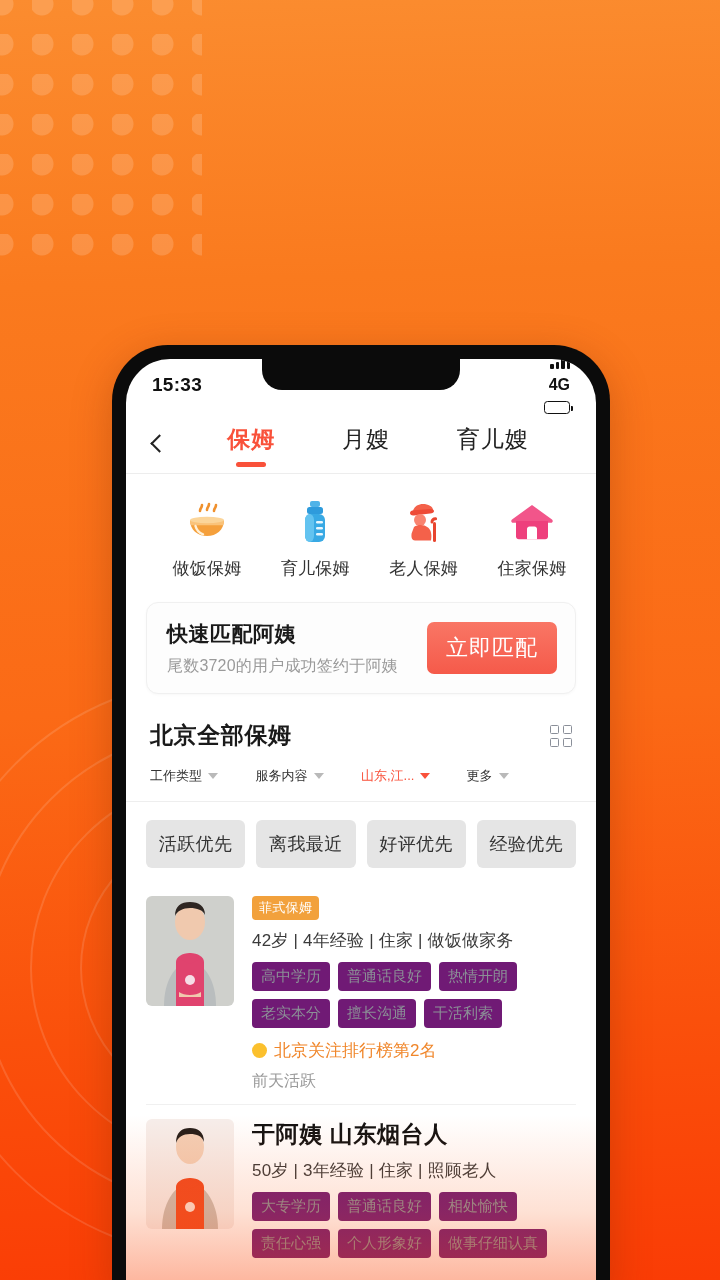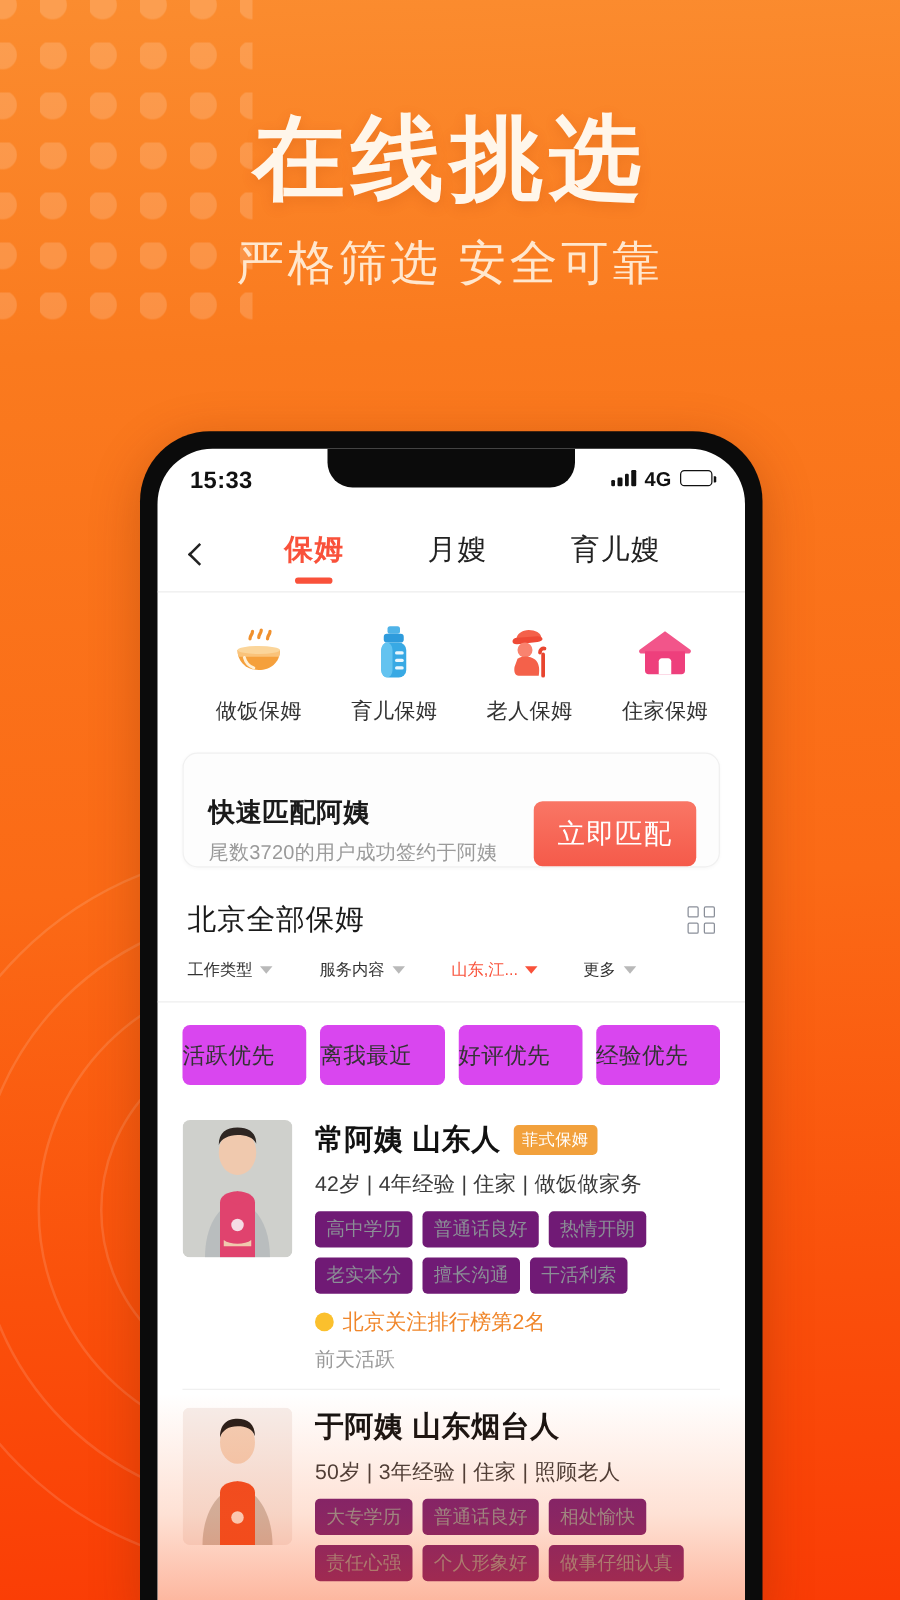--- a/index.html
+++ b/index.html
@@ -56,21 +56,21 @@
     position:absolute; left:50%; transform:translateX(-50%); top:0;
     width:198px; height:31px; background:#0b0b0b; border-radius:0 0 20px 20px; z-index:7;
   }
 
   
   #status-bar{
     height:52px; display:flex; align-items:center; justify-content:space-between;
     padding:0 26px; position:relative; z-index:6;
   }
   #status-time{ font-size:19px; font-weight:bold; color:#111; letter-spacing:.3px; }
-  #status-right{ display:flex; align-items:flex-start; gap:7px; }
+  #status-right{ display:flex; align-items:flex-end; gap:7px;flex-direction:column; }
   #signal-icon{ display:flex; align-items:flex-end; gap:2px; height:13px; }
   #signal-icon i{ width:3.5px; background:#111; border-radius:1px; display:block; }
   #signal-icon i:nth-child(1){height:5px;} #signal-icon i:nth-child(2){height:7.5px;}
   #signal-icon i:nth-child(3){height:10px;} #signal-icon i:nth-child(4){height:13px;}
   #status-network{ font-size:16px; font-weight:bold; color:#111; }
   #battery-icon{ width:26px; height:13px; border:1.6px solid #111; border-radius:3.5px; padding:1.6px; position:relative; }
   #battery-icon::after{ content:""; position:absolute; right:-4px; top:4px; width:2px; height:5px; background:#111; border-radius:0 1px 1px 0;}
   #battery-level{ height:100%; width:48%; background:#111; border-radius:1.5px; }
 
   
@@ -91,47 +91,47 @@
 
   
   #categories{ display:flex; justify-content:space-between; padding:24px 26px 18px; }
   .cat{ width:76px; text-align:center;margin-left:17px; }
   .cat-icon{ height:48px; display:flex; align-items:center; justify-content:center; }
   .cat-label{ margin-top:11px; font-size:17px; color:#333; letter-spacing:.2px;}
 
   
   #match-card{
     margin:4px 20px 0; background:#fdfdfd; border:1px solid #f0f0f0; border-radius:12px;
-    height:92px; display:flex; align-items:flex-end; justify-content:space-between;
+    height:92px; display:flex; align-items:center; justify-content:space-between;
     padding:0 18px 0 20px; box-shadow:0 1px 3px rgba(0,0,0,.03);
   }
   #match-title{ font-size:21px; font-weight:bold; color:#1a1a1a; letter-spacing:.5px;}
   #match-sub{ font-size:16px; color:#9a9a9a; margin-top:8px; letter-spacing:.2px;}
   #match-btn{
     background:linear-gradient(180deg,#F97665,#F55A4A); color:#fff; font-size:22px;
     border:none; border-radius:7px; padding:11px 19px; letter-spacing:1px;margin-left:16px;
   }
 
   
   #section-head{ display:flex; align-items:center; justify-content:space-between; padding:26px 24px 0; }
-  #section-title{ font-size:23px; font-weight:normal; color:#1a1a1a; letter-spacing:.6px;}
+  #section-title{ font-size:23px; font-weight:bold; color:#1a1a1a; letter-spacing:.6px;}
   #grid-icon{ display:grid; grid-template-columns:9px 9px; grid-gap:4px; }
   #grid-icon span{ width:9px; height:9px; border:1.8px solid #8a8f99; border-radius:1.5px; display:block;}
 
   
   #filters{ display:flex; padding:16px 24px 16px; }
   .filter{ flex:1; display:flex; align-items:center; gap:6px; font-size:13px; color:#333; }
   .filter.active{ color:#F9513A; }
   .caret{ width:0;height:0;border-left:5px solid transparent;border-right:5px solid transparent;border-top:6px solid #b9b9b9;}
   .filter.active .caret{ border-top-color:#F9513A; }
   #filter-divider{ height:1px; background:#eeeeee; }
 
   
   #sorts{ display:flex; gap:11px; padding:18px 20px 14px; }
-  .chip{ flex:1; text-align:left; background:#d946ef; border-radius:6px; padding:12px 0; font-size:18px; color:#333; letter-spacing:.4px;}
+  .chip{ flex:1; text-align:center; background:#e5e5e5; border-radius:6px; padding:12px 0; font-size:18px; color:#333; letter-spacing:.4px;}
 
   
   #listings{ padding:0 20px; }
   .listing{ display:flex; gap:18px; padding:14px 0 12px; }
   .listing + .listing{ border-top:1px solid #f0f0f0; }
   .avatar{ width:88px; height:110px; border-radius:6px; flex:0 0 auto; overflow:hidden; position:relative;}
   .info{ flex:1; min-width:0; }
   .name-row{ display:flex; align-items:center; gap:10px; }
   .l-name{ font-size:23px; font-weight:bold; color:#111; letter-spacing:.6px; white-space:nowrap;}
   .l-badge{ background:#F2A13C; color:#fff; font-size:13px; padding:3px 7px; border-radius:4px; letter-spacing:.3px;}
@@ -152,24 +152,20 @@
 <body>
 
 <div id="promo-bg">
   <div id="dot-grid"></div>
   <div class="arc" id="arc1"></div>
   <div class="arc" id="arc2"></div>
   <div class="arc" id="arc3"></div>
   <div class="arc" id="arc4"></div>
   <div class="arc" id="arc5"></div>
 
-  <div id="hero">
-    <div id="hero-title">在线挑选</div>
-    <div id="hero-sub">严格筛选 安全可靠</div>
-  </div>
 </div>
 
 <div id="phone">
   <div id="screen">
     <div id="notch"></div>
 
     <div id="status-bar">
       <div id="status-time">15:33</div>
       <div id="status-right">
         <span id="signal-icon">
@@ -310,21 +306,20 @@
             <path d="M29 20c0-10 6-14 15-14s15 4 15 13c-2-5-8-7-15-7s-13 3-15 8z" fill="#2e2622"></path>
             <path d="M18 110c0-24 10-42 26-45 16 3 26 21 26 45z" fill="#b9bdbe"></path>
             <path d="M30 66c0-5 6-9 14-9s14 4 14 9v44H30z" fill="#E0436E"></path>
             <path d="M34 63l10-6 10 6-10 5z" fill="#E0436E"></path>
             <circle cx="44" cy="84" r="5" fill="#f5dde6"></circle>
             <path d="M33 96c5 4 17 4 22 0v5H33z" fill="#f0c9ae"></path>
           </svg>
         </div>
         <div class="info">
           <div class="name-row">
-            <span class="l-name">常阿姨 山东人</span>
             <span class="l-badge">菲式保姆</span>
           </div>
           <div class="l-meta">42岁 | 4年经验 | 住家 | 做饭做家务</div>
           <div class="tags">
             <span class="tag">高中学历</span>
             <span class="tag">普通话良好</span>
             <span class="tag">热情开朗</span>
             <span class="tag">老实本分</span>
             <span class="tag">擅长沟通</span>
             <span class="tag">干活利索</span>

